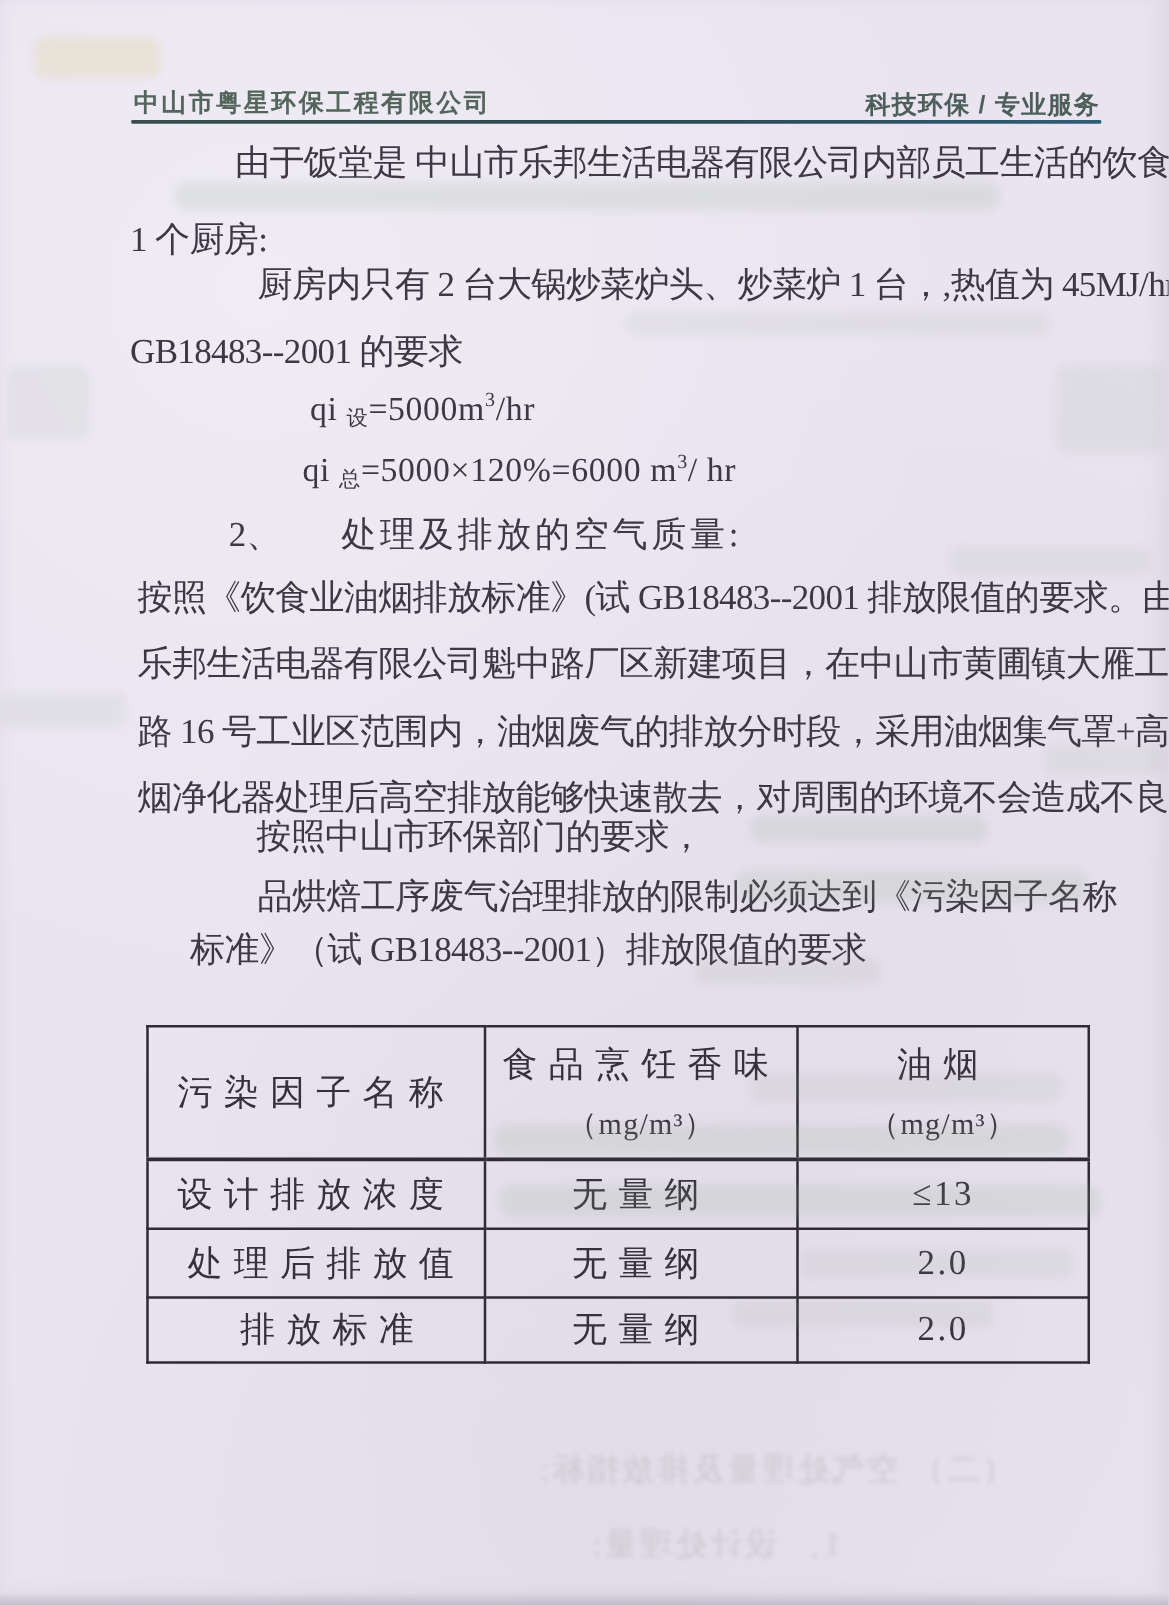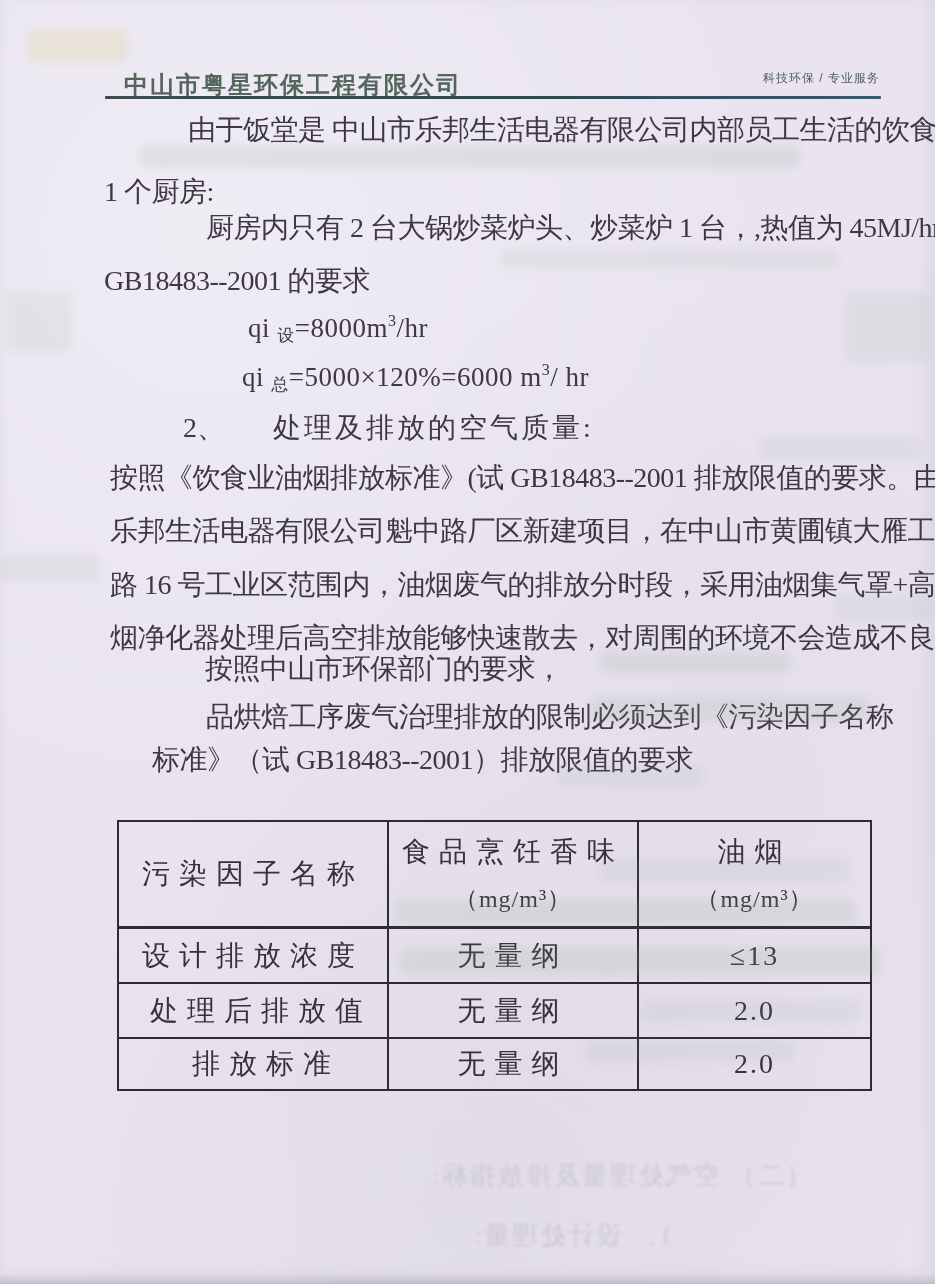--- a/index.html
+++ b/index.html
@@ -17,29 +17,29 @@
     background-image:
       radial-gradient(circle at 22% 18%, rgba(255,255,255,0.30), rgba(255,255,255,0) 45%),
       radial-gradient(circle at 78% 62%, rgba(140,120,160,0.05), rgba(140,120,160,0) 55%),
       radial-gradient(circle at 50% 95%, rgba(120,110,140,0.06), rgba(120,110,140,0) 40%);
     overflow: hidden;
     color: #3e3845;
     box-shadow: inset -5px -6px 18px rgba(100,92,120,0.10);
   }
   
   .lh-company {
-    position: absolute; left: 124px; top: 69px;
+    position: absolute; left: 107px; top: 69px;
     font-family: Liberation Mono, monospace;
-    font-size: 24px; font-weight: bold; letter-spacing: 2px;
+    font-size: 20px; font-weight: bold; letter-spacing: 2px;
     color: #54655c;
   }
   .lh-slogan {
     position: absolute; right: 55px; top: 70px;
     font-family: "Liberation Sans", "DejaVu Sans", sans-serif;
-    font-size: 12px; font-weight: normal; letter-spacing: 1px;
+    font-size: 20px; font-weight: bold; letter-spacing: 1px;
     color: #4e5f5a;
   }
   .lh-rule {
     position: absolute; left: 105px; top: 96px; width: 776px; height: 3px;
     background: linear-gradient(90deg, #3a4f4c 0%, #2c4a52 55%, #2e5d74 100%);
     border-radius: 1px;
   }
   
   .tline {
     position: absolute;
@@ -109,21 +109,21 @@
   <div class="lh-slogan">科技环保 / 专业服务</div>
   <div class="lh-rule"></div>
 
   <div class="tline" style="left:188px; top:111px;">由于饭堂是 中山市乐邦生活电器有限公司内部员工生活的饮食设施，有</div>
   <div class="tline" style="left:104px; top:173px;">1 个厨房:</div>
 
   <div class="tline" style="left:206px; top:209px;">厨房内只有 2 台大锅炒菜炉头、炒菜炉 1 台，,热值为 45MJ/hr，按照</div>
   <div class="tline" style="left:104px; top:262px;">GB18483--2001 的要求</div>
 
   <div class="tline formula" style="left:248px; top:312px;">
-    <span>qi </span><span class="fsub">设</span><span>=8000m</span><span class="fsup">3</span><span>/hr</span>
+    <span>qi </span><span class="fsub">设</span><span>=5000m</span><span class="fsup">3</span><span>/hr</span>
   </div>
   <div class="tline formula" style="left:242px; top:361px;">
     <span>qi </span><span class="fsub">总</span><span>=5000×120%=6000 m</span><span class="fsup">3</span><span>/ hr</span>
   </div>
 
   <div class="tline" style="left:183px; top:409px;">
     <span class="heading-num">2、</span><span style="display:inline-block; width:48px;"></span><span class="heading-title">处理及排放的空气质量:</span>
   </div>
 
   <div class="tline" style="left:110px; top:459px;">按照《饮食业油烟排放标准》(试 GB18483--2001 排放限值的要求。由于中山市</div>

